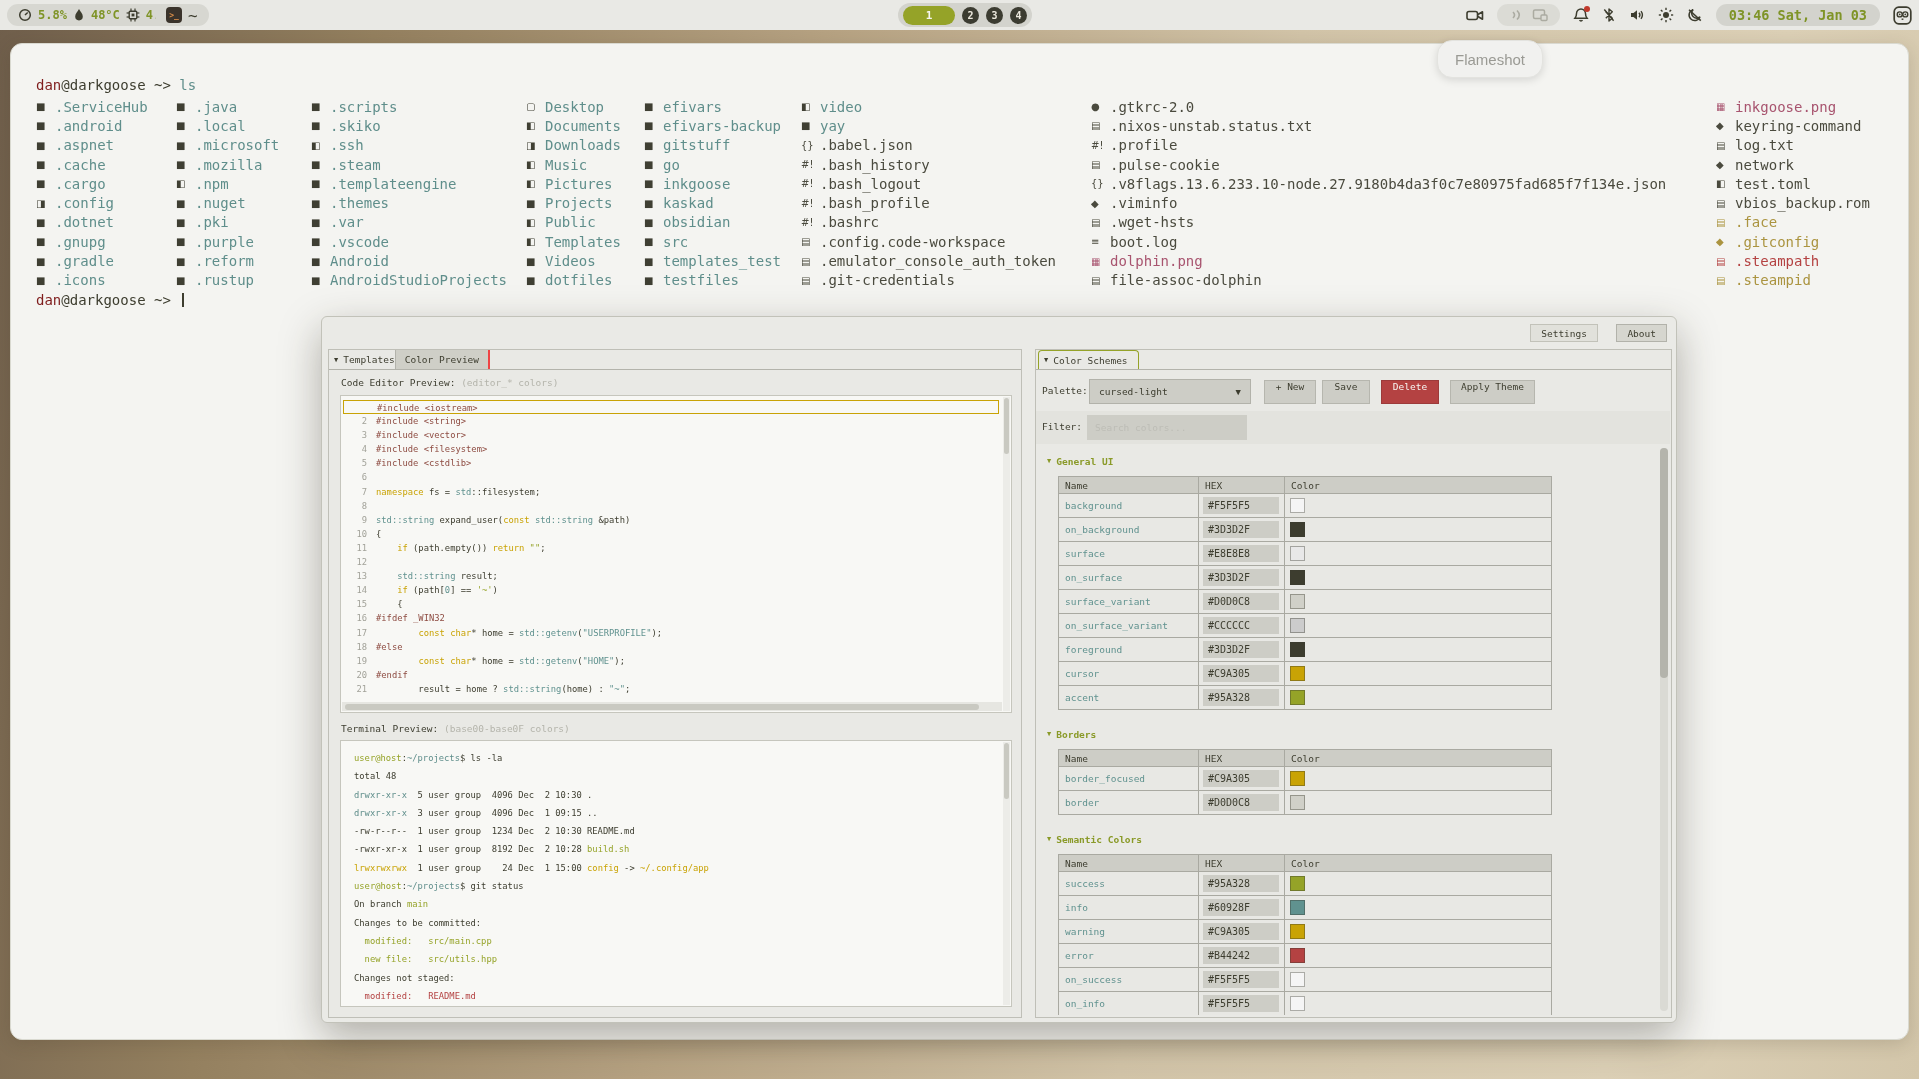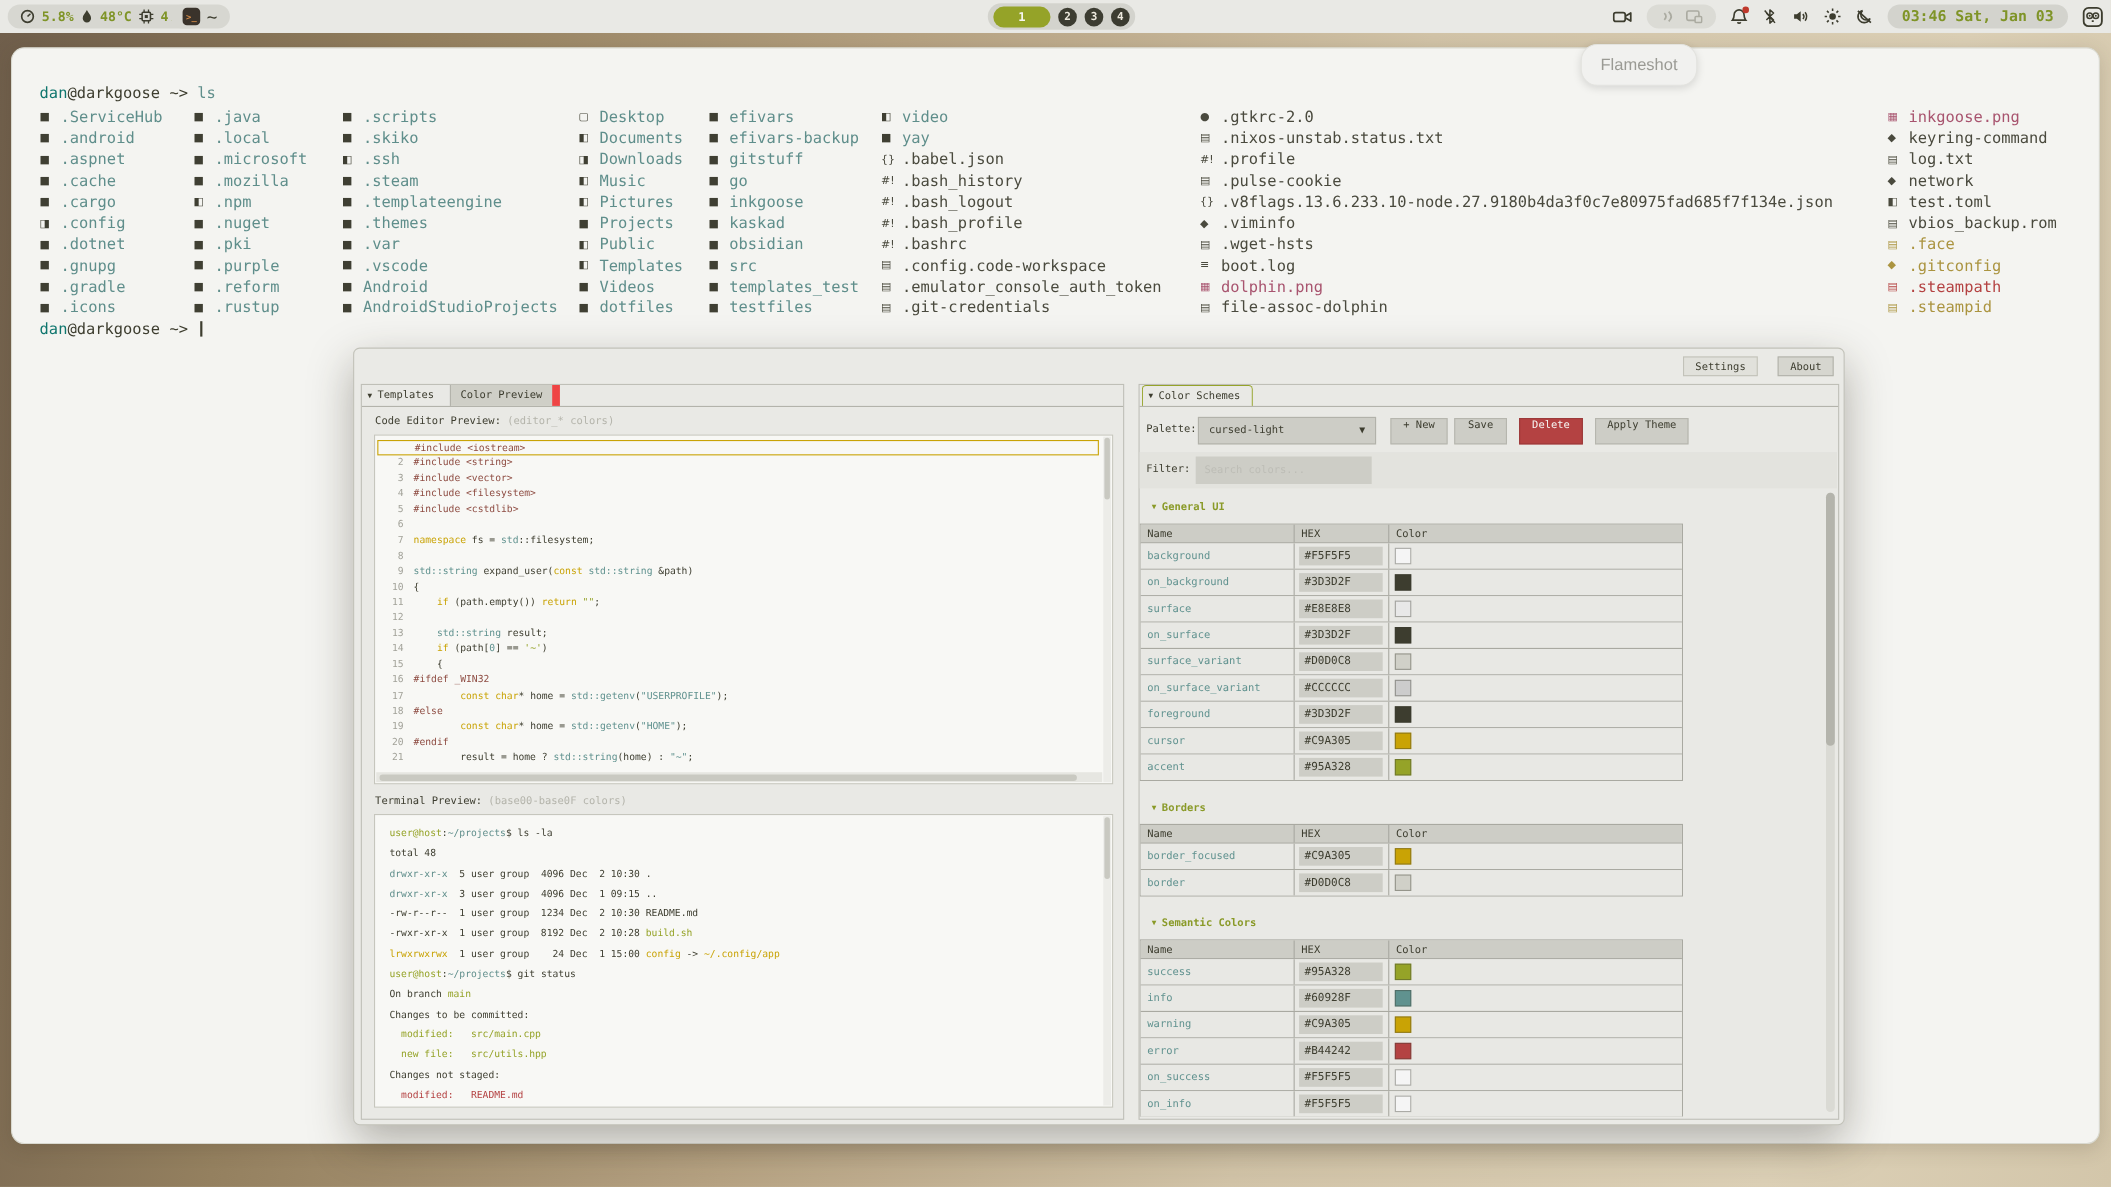--- a/index.html
+++ b/index.html
@@ -25,21 +25,21 @@
   .faded{display:flex;gap:10px;align-items:center;height:22px;padding:0 12px;background:#dbdbd5;border-radius:11px}
   .belld{position:relative;display:flex}
   .belldot{position:absolute;right:-1px;top:-1px;width:6px;height:6px;border-radius:50%;background:#c0392b}
   #clockpill{height:22px;background:#d3d3cd;border-radius:11px;display:flex;align-items:center;
              padding:0 13px;color:#7f9427;font-weight:bold;font-size:13.5px}
   
   .term-window{position:absolute;left:10px;top:43px;width:1899px;height:997px;background:#f4f4f1;
       border-radius:12px;border:1px solid #d9d9d0;box-shadow:0 4px 18px rgba(60,50,35,.18);box-sizing:border-box}
   .prompt{position:absolute;left:25px;font-size:14px;white-space:pre;line-height:19px}
   #p1{top:32px}#p2{top:247px}
-  .pu{color:#0f766e}.ph{color:#3d3d2f}.ps{color:#3d3d2f}.pc{color:#5f8e8b}
+  .pu{color:#7f1d1d}.ph{color:#3d3d2f}.ps{color:#3d3d2f}.pc{color:#5f8e8b}
   .cursorbar{display:inline-block;width:2px;height:14px;background:#3d3d2f;vertical-align:-2px;margin-left:3px}
   .lscol{position:absolute;top:53px;white-space:nowrap;font-size:14px}
   .lsrow{height:19.3px;display:flex;align-items:center}
   .lsicon{display:inline-block;width:19px;font-size:10px;font-family:"DejaVu Sans",sans-serif;flex:none}
   .fo .lsicon{color:#3f3f33}.fo .lst{color:#5f8e8b}
   .fi .lsicon,.fi .lst{color:#4a4a3e}
   .im .lsicon,.im .lst{color:#a8546f}
   .sp .lsicon,.sp .lst{color:#ab9440}
   .er .lsicon,.er .lst{color:#b44242}
   
@@ -53,21 +53,21 @@
      font-size:9.5px;box-sizing:border-box}
   .dbtn{position:absolute;height:18px;display:flex;align-items:center;padding:0 10px;
         background:#e1e1db;border:1px solid #c2c2b9;top:7px;box-sizing:border-box}
   #btn-settings{right:78px}
   #btn-about{right:9px;background:#d6d6cf;border-color:#b2b2aa}
   .panel{position:absolute;top:32px;height:669px;border:1px solid #bfbfb7;background:#e9e9e5;box-sizing:border-box}
   .left{left:6px;width:694px}.right{left:713px;width:637px}
   .tabbar{height:19px;border-bottom:1px solid #b3b3ab;display:flex;align-items:center}
   .tri{font-size:7px;margin:0 5px;color:#3d3d2f}
   .tab-active{background:#cfcfc7;height:19px;display:flex;align-items:center;padding:0 9px;
-      border-left:1px solid #b3b3ab;border-right:7px solid #ef4444;margin-left:14px;box-sizing:border-box}
+      border-left:1px solid #b3b3ab;border-right:2px solid #ef4444;margin-left:0;box-sizing:border-box}
   .lbl{position:absolute;left:12px}
   .hint{color:#b4b4ab}
   .codebox{position:absolute;left:11px;top:45px;width:672px;height:318px;background:#f8f8f5;
            border:1px solid #c6c6bd;overflow:hidden;box-sizing:border-box}
   .code-lines{padding:4px 12px 0 2px}
   .code-line{display:flex;height:14.1px;line-height:14.1px;font-size:8.8px;white-space:pre;box-sizing:border-box}
   .code-line.hl{border:1px solid #C9A305}
   .ln{width:24px;text-align:right;color:#a2a299;margin-right:9px;flex:none}
   .c-pl{color:#3d3d2f}.c-kw{color:#C9A305}.c-ty{color:#60928F}.c-st{color:#95A328}
   .c-st2{color:#60928F}.c-nu{color:#60928F}.c-inc{color:#8e4c42}
@@ -94,21 +94,21 @@
   #btn-apply{left:414px;width:85px}
   .filterstrip{position:absolute;left:0;right:1px;top:61px;height:33px;background:#e3e3de}
   #filter-label{position:absolute;left:6px;top:10px}
   .filter-input{position:absolute;left:51px;top:4px;width:160px;height:25px;background:#cdcdc6;border:none;
      font-family:"DejaVu Sans Mono",monospace;font-size:9.5px;color:#3d3d2f;padding:0 8px;box-sizing:border-box}
   .filter-input::placeholder{color:#bdbdb6}
   .sections{position:absolute;left:0;top:100px;bottom:2px;right:14px;overflow:hidden;padding-top:4px}
   .sec{margin-bottom:17px}
   .sec-h{display:flex;align-items:center;height:14px;margin:0 0 8px 6px;color:#8a9a28;font-weight:bold}
   .sec-h .tri{color:#8a9a28}
-  .ctable{width:494px;border:1px solid #a9a9a1;box-sizing:border-box}
+  .ctable{margin-left:22px;width:494px;border:1px solid #a9a9a1;box-sizing:border-box}
   .throw,.trow{display:grid;grid-template-columns:140px 86px 266px}
   .throw{height:16px;background:#cdcdc6;border-bottom:1px solid #a9a9a1}
   .throw>div{display:flex;align-items:center;padding-left:6px;border-right:1px solid #a9a9a1}
   .trow{height:23px;border-bottom:1px solid #a9a9a1;background:#e8e8e4}
   .trow:last-child{border-bottom:none}
   .trow>div{border-right:1px solid #a9a9a1;display:flex;align-items:center}
   .throw>div:last-child,.trow>div:last-child{border-right:none}
   .cname{padding-left:6px;color:#60928F;font-size:9.5px}
   .hexbox{margin-left:4px;width:76px;height:17px;background:#cdcdc6;display:flex;align-items:center;
           padding-left:5px;font-size:10px;box-sizing:border-box}

